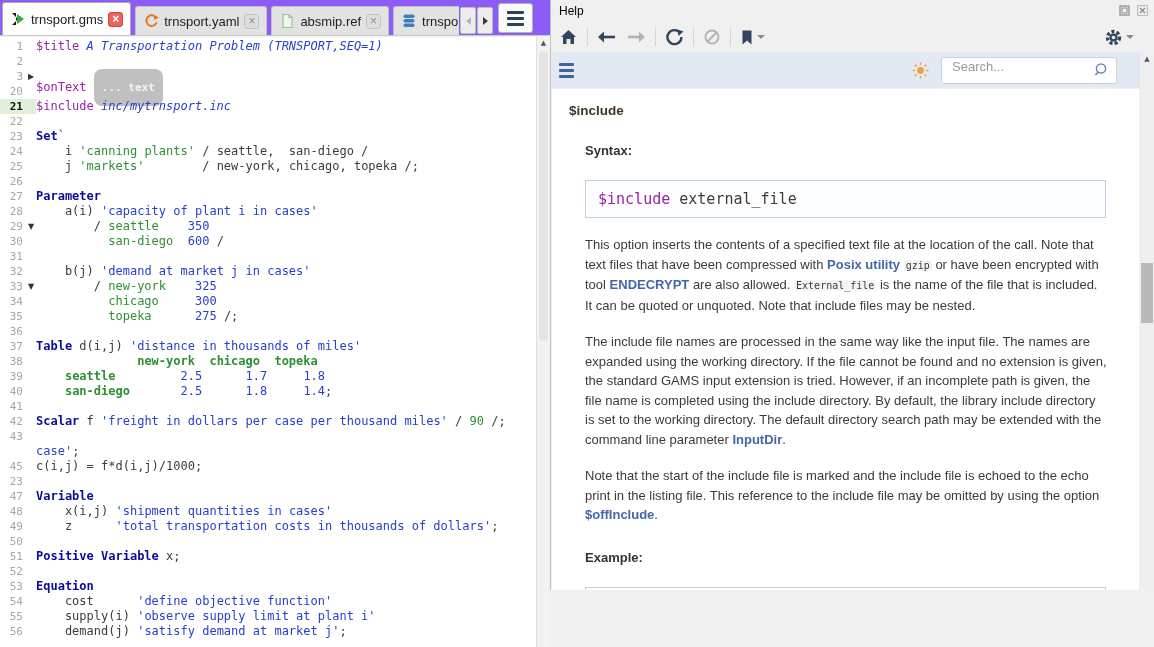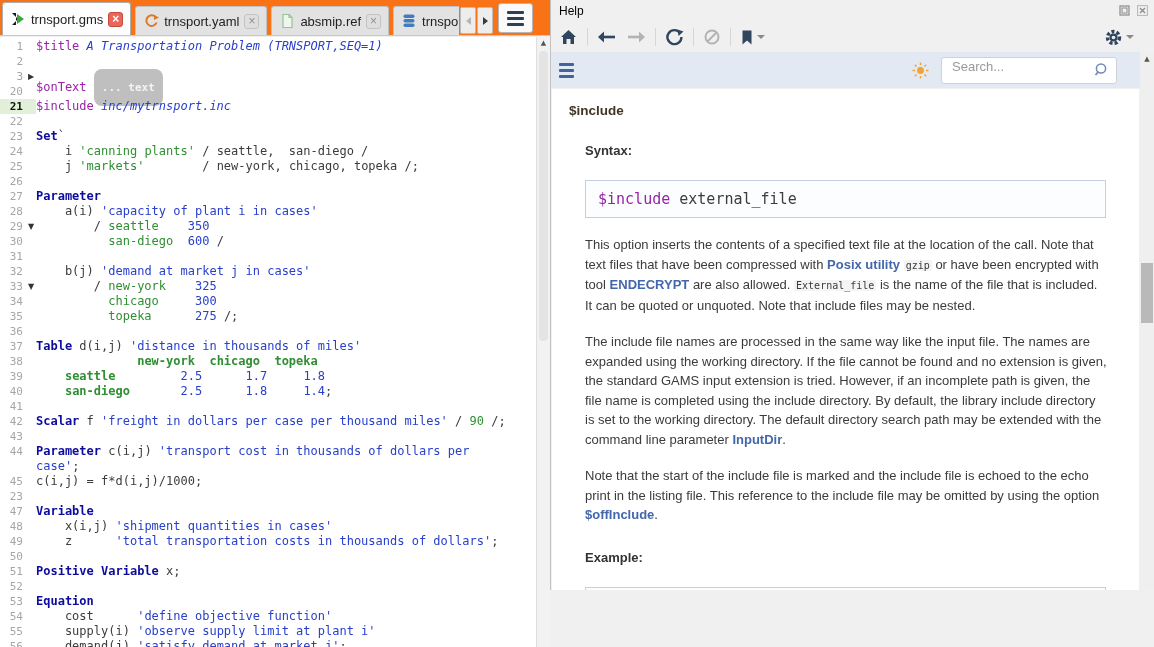--- a/index.html
+++ b/index.html
@@ -2,21 +2,21 @@
 <html><head>
 <meta charset="utf-8">
 <style>
   * { margin:0; padding:0; box-sizing:border-box; }
   html,body { width:1154px; height:647px; overflow:hidden; }
   body { font-family:"Liberation Sans", sans-serif; background:#f0f0f0; }
   #app { position:relative; width:1154px; height:647px; background:#f0f0f0; overflow:hidden; }
 
   
   #editor-pane { position:absolute; left:0; top:0; width:550px; height:647px; }
-  #tabbar { position:absolute; left:0; top:0; width:550px; height:36px; background:#f97316;
+  #tabbar { position:absolute; left:0; top:0; width:550px; height:36px; background:#8b5cf6;
             border-bottom:1px solid #c9c9c9; display:flex; align-items:flex-end; padding-left:2px; }
   .tab { display:inline-flex; align-items:center; gap:5px; padding:0 7px; height:29px;
          background:#e2e2e2; border:1px solid #c2c2c2; border-bottom:none;
          border-radius:3px 3px 0 0; margin-right:4px; max-width:140px; overflow:hidden; white-space:nowrap; }
   .tab.active { background:#fdfdfd; height:33px; border-color:#adadad; }
   .tab .tlabel { font-size:13px; color:#222; }
   .tclose { width:15px; height:15px; border-radius:3px; display:inline-flex; align-items:center;
             justify-content:center; font-size:12px; line-height:1; flex:0 0 auto; }
   .tclose.hot { background:#ea655a; border:1px solid #c8493f; color:#fff; font-weight:bold; }
   .tclose.dim { background:#dedede; border:1px solid #c3c3c3; color:#8f8f8f; }
@@ -174,21 +174,20 @@
           <div class="crow"><span class="lnum">34</span><span class="fold"></span><span class="ctext"><span class="tok-pl">          </span><span class="tok-elem">chicago</span><span class="tok-pl">     </span><span class="tok-num">300</span></span></div>
           <div class="crow"><span class="lnum">35</span><span class="fold"></span><span class="ctext"><span class="tok-pl">          </span><span class="tok-elem">topeka</span><span class="tok-pl">      </span><span class="tok-num">275</span><span class="tok-pl"> /;</span></span></div>
           <div class="crow"><span class="lnum">36</span><span class="fold"></span><span class="ctext"></span></div>
           <div class="crow"><span class="lnum">37</span><span class="fold"></span><span class="ctext"><span class="tok-kw">Table</span><span class="tok-pl"> d(i,j) </span><span class="tok-desc">'distance in thousands of miles'</span></span></div>
           <div class="crow"><span class="lnum">38</span><span class="fold"></span><span class="ctext"><span class="tok-pl">              </span><span class="tok-hdr">new-york  chicago  topeka</span></span></div>
           <div class="crow"><span class="lnum">39</span><span class="fold"></span><span class="ctext"><span class="tok-pl">    </span><span class="tok-hdr">seattle</span><span class="tok-pl">         </span><span class="tok-num">2.5</span><span class="tok-pl">      </span><span class="tok-num">1.7</span><span class="tok-pl">     </span><span class="tok-num">1.8</span></span></div>
           <div class="crow"><span class="lnum">40</span><span class="fold"></span><span class="ctext"><span class="tok-pl">    </span><span class="tok-hdr">san-diego</span><span class="tok-pl">       </span><span class="tok-num">2.5</span><span class="tok-pl">      </span><span class="tok-num">1.8</span><span class="tok-pl">     </span><span class="tok-num">1.4</span><span class="tok-pl">;</span></span></div>
           <div class="crow"><span class="lnum">41</span><span class="fold"></span><span class="ctext"></span></div>
           <div class="crow"><span class="lnum">42</span><span class="fold"></span><span class="ctext"><span class="tok-kw">Scalar</span><span class="tok-pl"> f </span><span class="tok-desc">'freight in dollars per case per thousand miles'</span><span class="tok-pl"> / </span><span class="tok-elem">90</span><span class="tok-pl"> /;</span></span></div>
           <div class="crow"><span class="lnum">43</span><span class="fold"></span><span class="ctext"></span></div>
-          <div class="crow"><span class="lnum">44</span><span class="fold"></span><span class="ctext"><span class="tok-kw">Parameter</span><span class="tok-pl"> c(i,j) </span><span class="tok-desc">'transport cost in thousands of dollars per</span></span></div>
           <div class="crow"><span class="lnum"></span><span class="fold"></span><span class="ctext"><span class="tok-desc">case'</span><span class="tok-pl">;</span></span></div>
           <div class="crow"><span class="lnum">45</span><span class="fold"></span><span class="ctext"><span class="tok-pl">c(i,j) = f*d(i,j)/1000;</span></span></div>
           <div class="crow"><span class="lnum">23</span><span class="fold"></span><span class="ctext"></span></div>
           <div class="crow"><span class="lnum">47</span><span class="fold"></span><span class="ctext"><span class="tok-kw">Variable</span></span></div>
           <div class="crow"><span class="lnum">48</span><span class="fold"></span><span class="ctext"><span class="tok-pl">    x(i,j) </span><span class="tok-desc">'shipment quantities in cases'</span></span></div>
           <div class="crow"><span class="lnum">49</span><span class="fold"></span><span class="ctext"><span class="tok-pl">    z      </span><span class="tok-desc">'total transportation costs in thousands of dollars'</span><span class="tok-pl">;</span></span></div>
           <div class="crow"><span class="lnum">50</span><span class="fold"></span><span class="ctext"></span></div>
           <div class="crow"><span class="lnum">51</span><span class="fold"></span><span class="ctext"><span class="tok-kw">Positive Variable</span><span class="tok-pl"> x;</span></span></div>
           <div class="crow"><span class="lnum">52</span><span class="fold"></span><span class="ctext"></span></div>
           <div class="crow"><span class="lnum">53</span><span class="fold"></span><span class="ctext"><span class="tok-kw">Equation</span></span></div>

